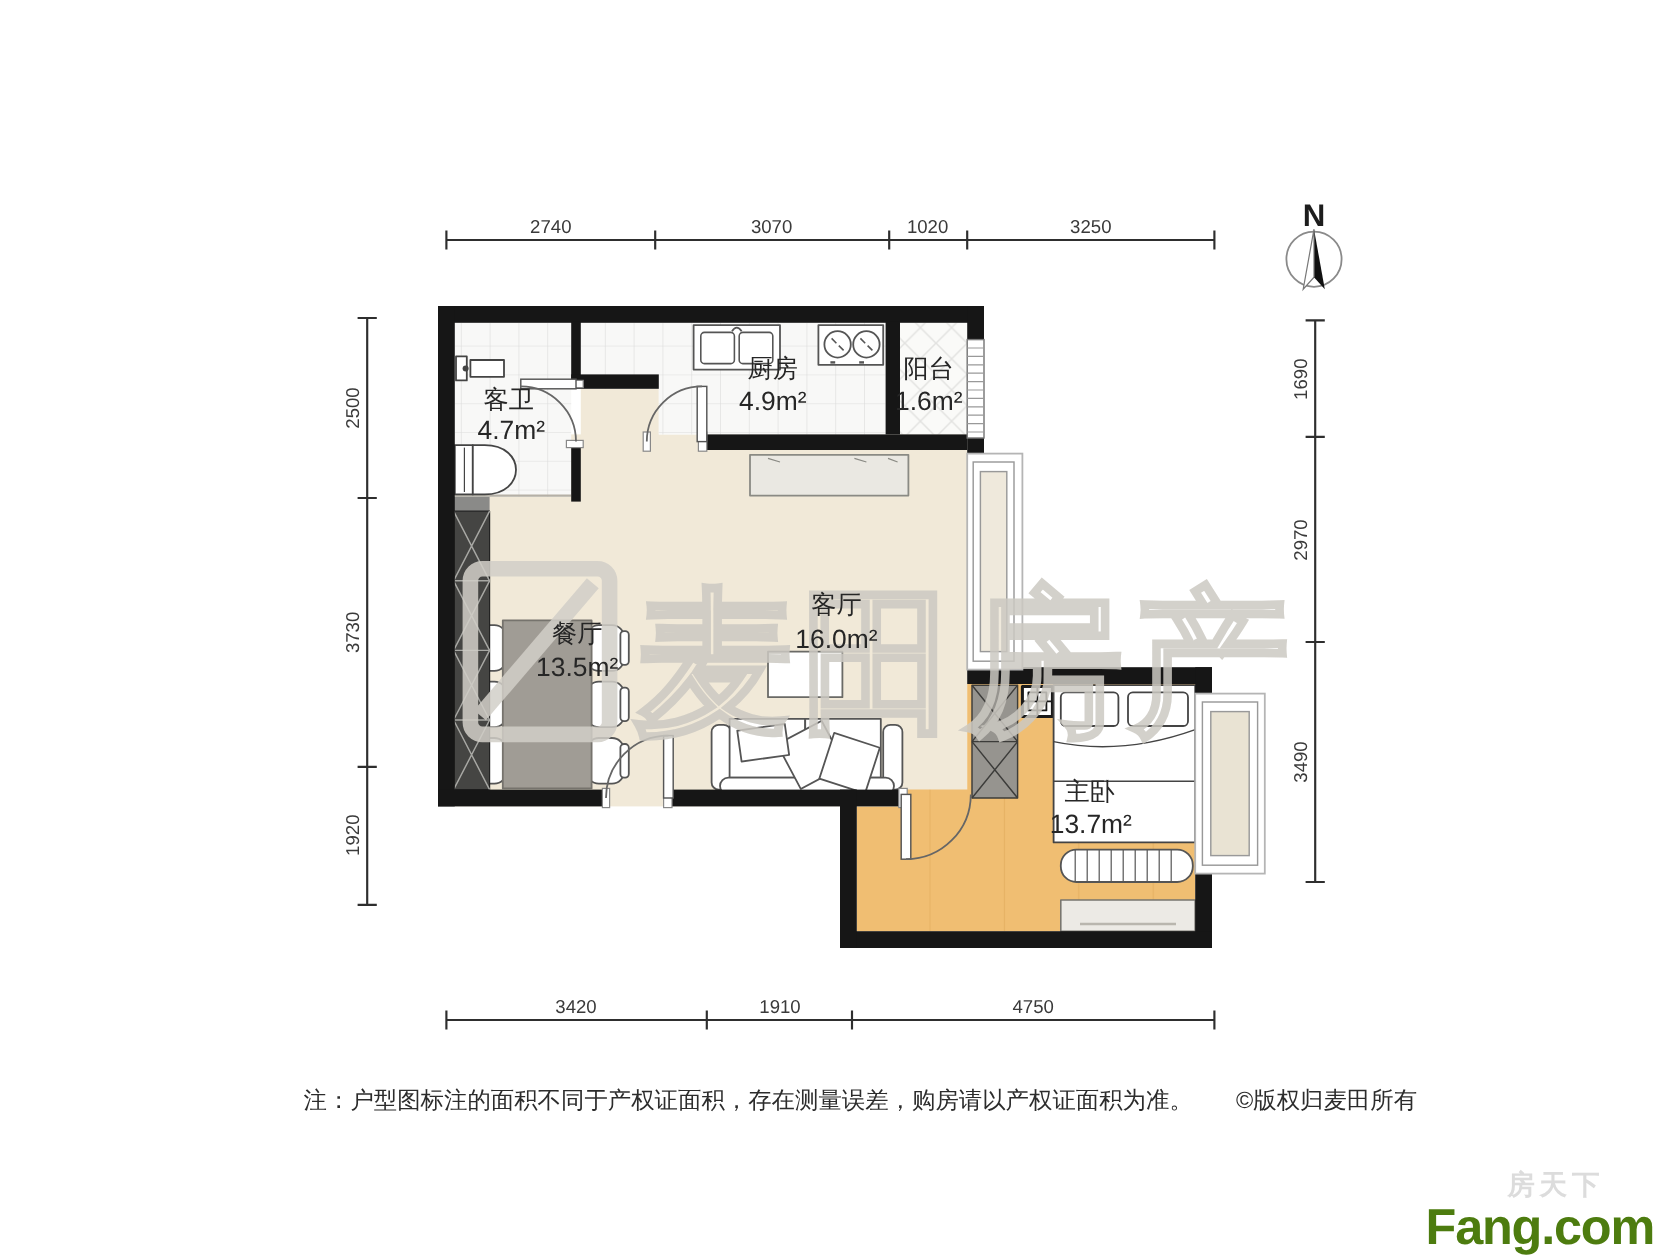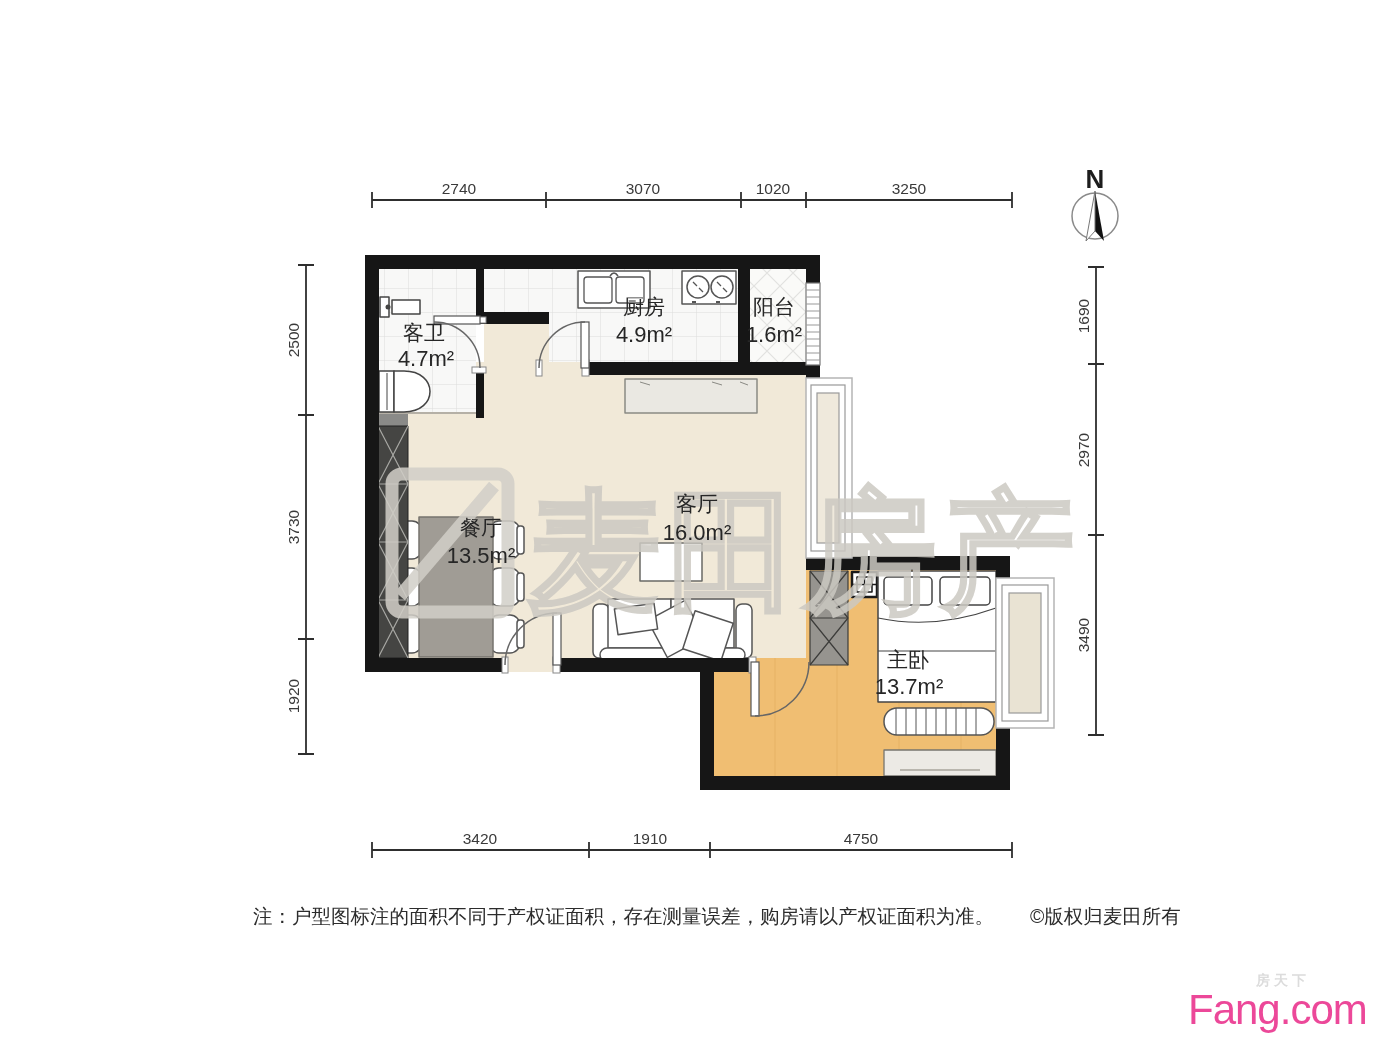--- a/index.html
+++ b/index.html
@@ -4,22 +4,22 @@
 <style>
   html,body{margin:0;padding:0;background:#fff;}
   body{width:1400px;height:1050px;position:relative;font-family:"Liberation Sans",sans-serif;overflow:hidden;}
   #plan-svg{position:absolute;left:0;top:0;}
   .dimtxt{font-size:15.5px;fill:#3a3a3a;font-family:"Liberation Sans",sans-serif;}
   .roomname{font-size:21px;fill:#262626;font-family:"Liberation Sans",sans-serif;}
   .roomarea{font-size:22px;fill:#262626;font-family:"Liberation Sans",sans-serif;}
   .footer-note{position:absolute;left:253px;top:903px;font-size:19.5px;color:#2c2c2c;white-space:nowrap;}
   .footer-note .copy{margin-left:36px;}
   .fang{position:absolute;left:1188px;top:972px;width:210px;color:#dadada;}
-  .fang .cn{display:block;margin-left:68px;font-size:14px;font-weight:bold;letter-spacing:4px;color:#dcdcdc;}
-  .fang .en{display:block;font-size:42px;font-weight:400;line-height:40px;color:#ec4899;letter-spacing:-1px;}
+  .fang .cn{display:block;margin-left:68px;font-size:23px;font-weight:bold;letter-spacing:4px;color:#dcdcdc;}
+  .fang .en{display:block;font-size:42px;font-weight:700;line-height:40px;color:#4d7c0f;letter-spacing:-1px;}
 </style>
 </head>
 <body>
 
 <svg id="plan-svg" width="1400" height="1050" viewBox="0 0 1400 1050">
   <defs>
     <pattern id="tiles" width="24" height="24" patternUnits="userSpaceOnUse">
       <rect width="24" height="24" fill="#f8f8f7"></rect>
       <path d="M24,0 L0,0 L0,24" fill="none" stroke="#dcdcdc" stroke-width="1"></path>
     </pattern>

